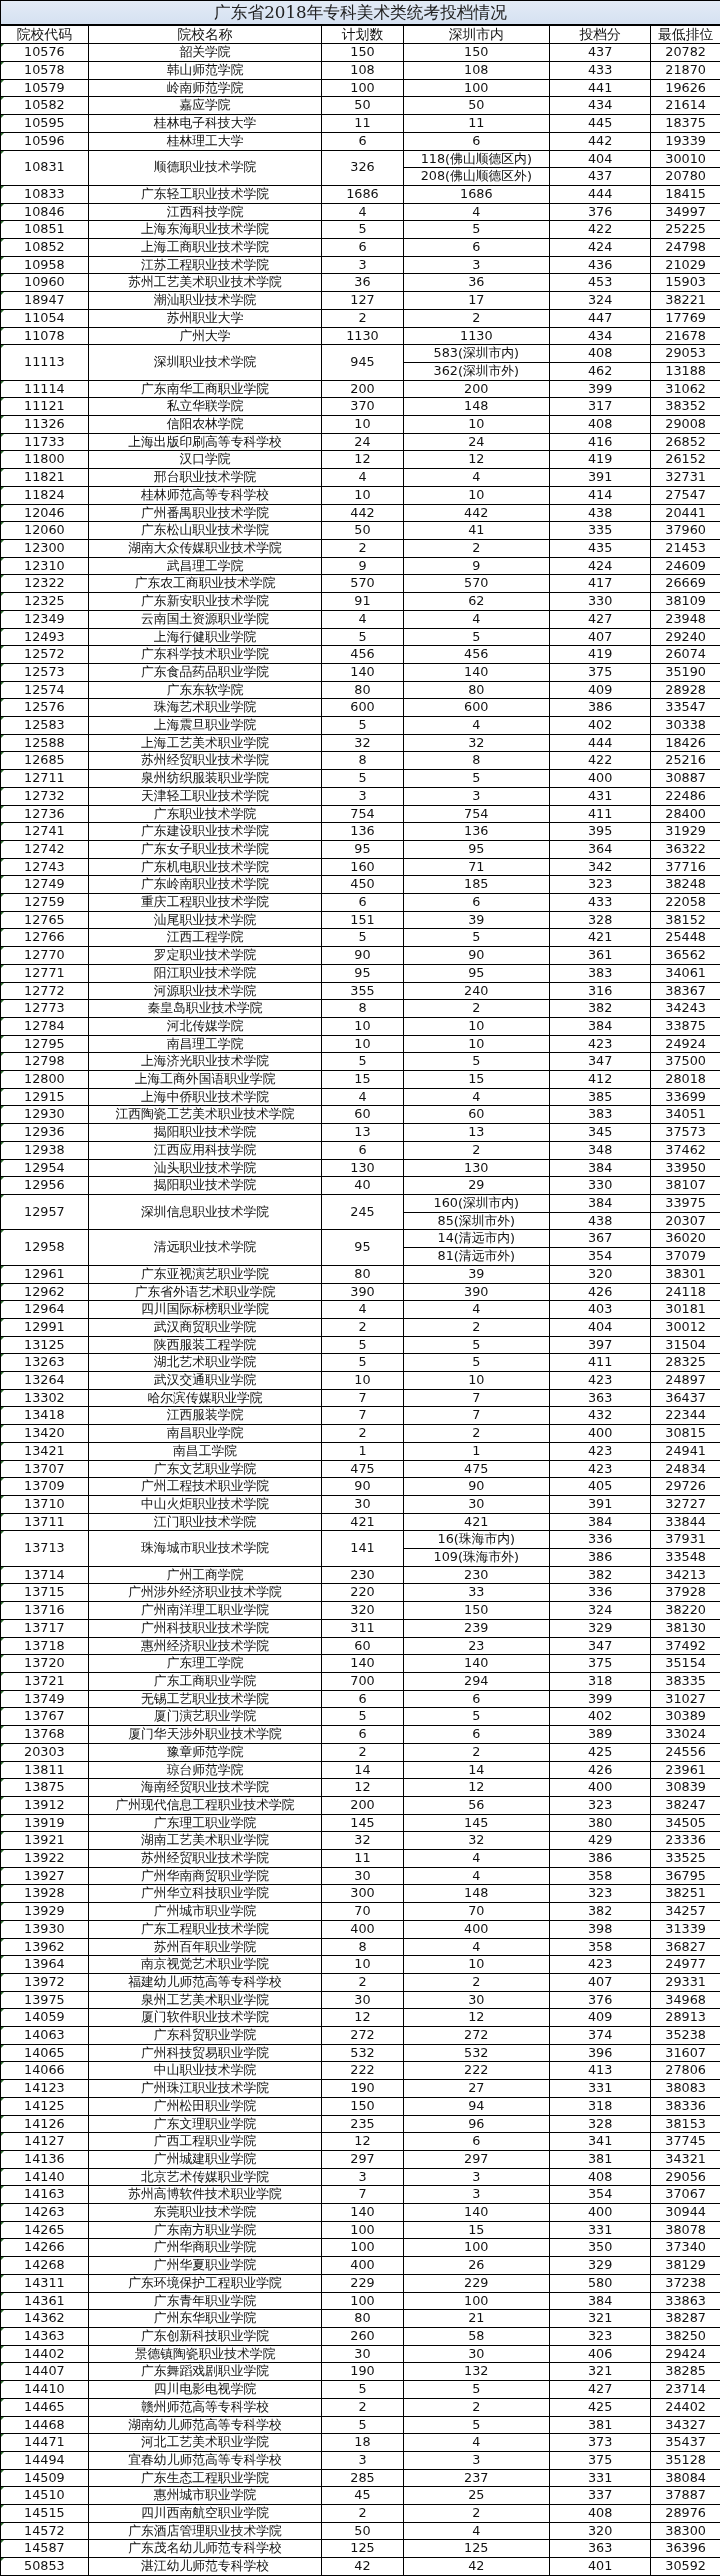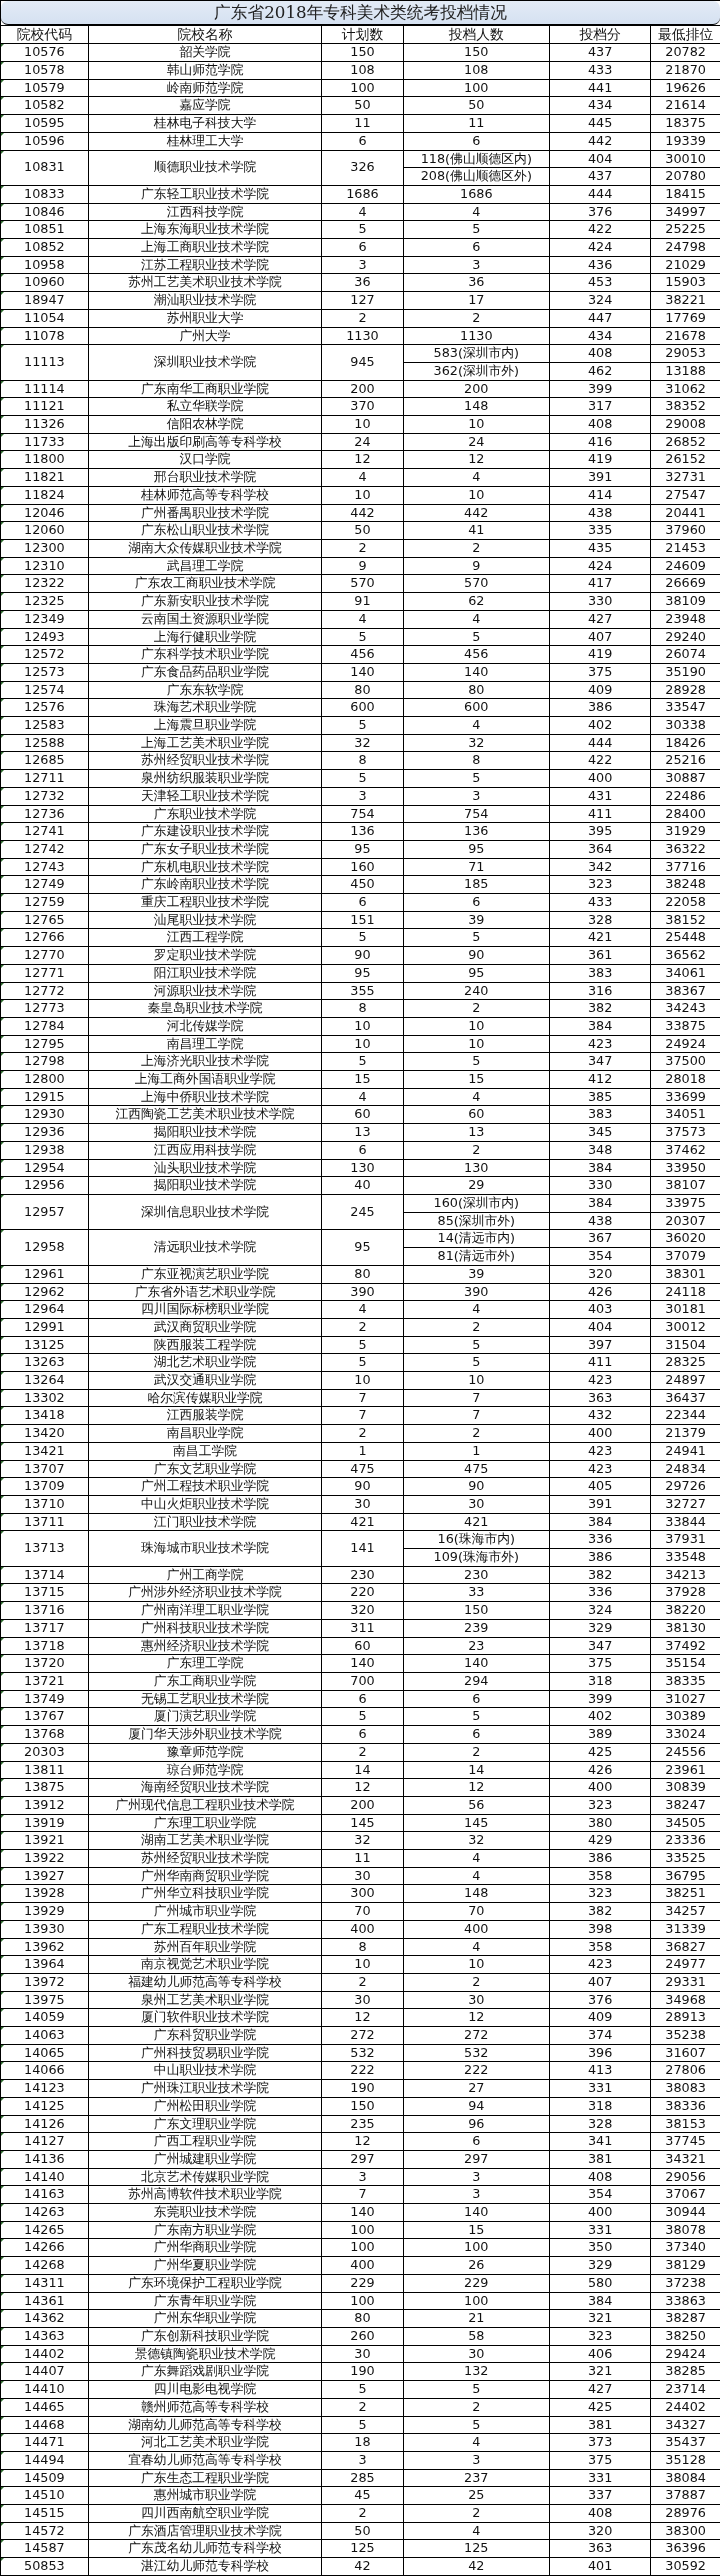--- a/index.html
+++ b/index.html
@@ -4,21 +4,20 @@
 <style>
   html, body { margin: 0; padding: 0; background: #ffffff; }
   body { width: 721px; font-family: "DejaVu Sans", "Liberation Sans", sans-serif; color: #111; }
   .sheet { width: 719px; border: 1px solid #000; border-bottom: none; }
   .title {
     height: 22.6px; line-height: 22.6px; text-align: center;
     background: linear-gradient(#e3ebf6, #d5e1f1);
     font-family: "DejaVu Serif", "Liberation Serif", serif;
     font-size: 16.7px; letter-spacing: 0px; color: #222;
     border-bottom: 1px solid #000;
-    border-radius: 7px;
   }
   table { border-collapse: collapse; width: 719px; table-layout: fixed; }
   td, th {
     border: 1px solid #000; padding: 0; text-align: center;
     font-size: 12.8px; font-weight: normal; height: 16.7px; line-height: 16.7px;
     white-space: nowrap; overflow: hidden; position: relative;
   }
   tr > *:first-child { border-left: none; }
   tr > *:last-child { border-right: none; }
   thead th { font-size: 13.8px; height: 17.7px; line-height: 17.7px; }
@@ -41,21 +40,21 @@
         <col class="c3">
         <col class="c4">
         <col class="c5">
         <col class="c6">
     </colgroup>
     <thead>
       <tr>
         <th>院校代码</th>
         <th>院校名称</th>
         <th>计划数</th>
-        <th>投档人数</th>
+        <th>深圳市内</th>
         <th>投档分</th>
         <th>最低排位</th>
       </tr>
     </thead>
     <tbody id="tbody">
         <tr>
           <td class="code">10576</td>
           <td>韶关学院</td>
           <td>150</td>
           <td>150</td>
@@ -665,21 +664,21 @@
           <td>7</td>
           <td>432</td>
           <td>22344</td>
         </tr>
         <tr>
           <td class="code">13420</td>
           <td>南昌职业学院</td>
           <td>2</td>
           <td>2</td>
           <td>400</td>
-          <td>21379</td>
+          <td>30815</td>
         </tr>
         <tr>
           <td class="code">13421</td>
           <td>南昌工学院</td>
           <td>1</td>
           <td>1</td>
           <td>423</td>
           <td>24941</td>
         </tr>
         <tr>

